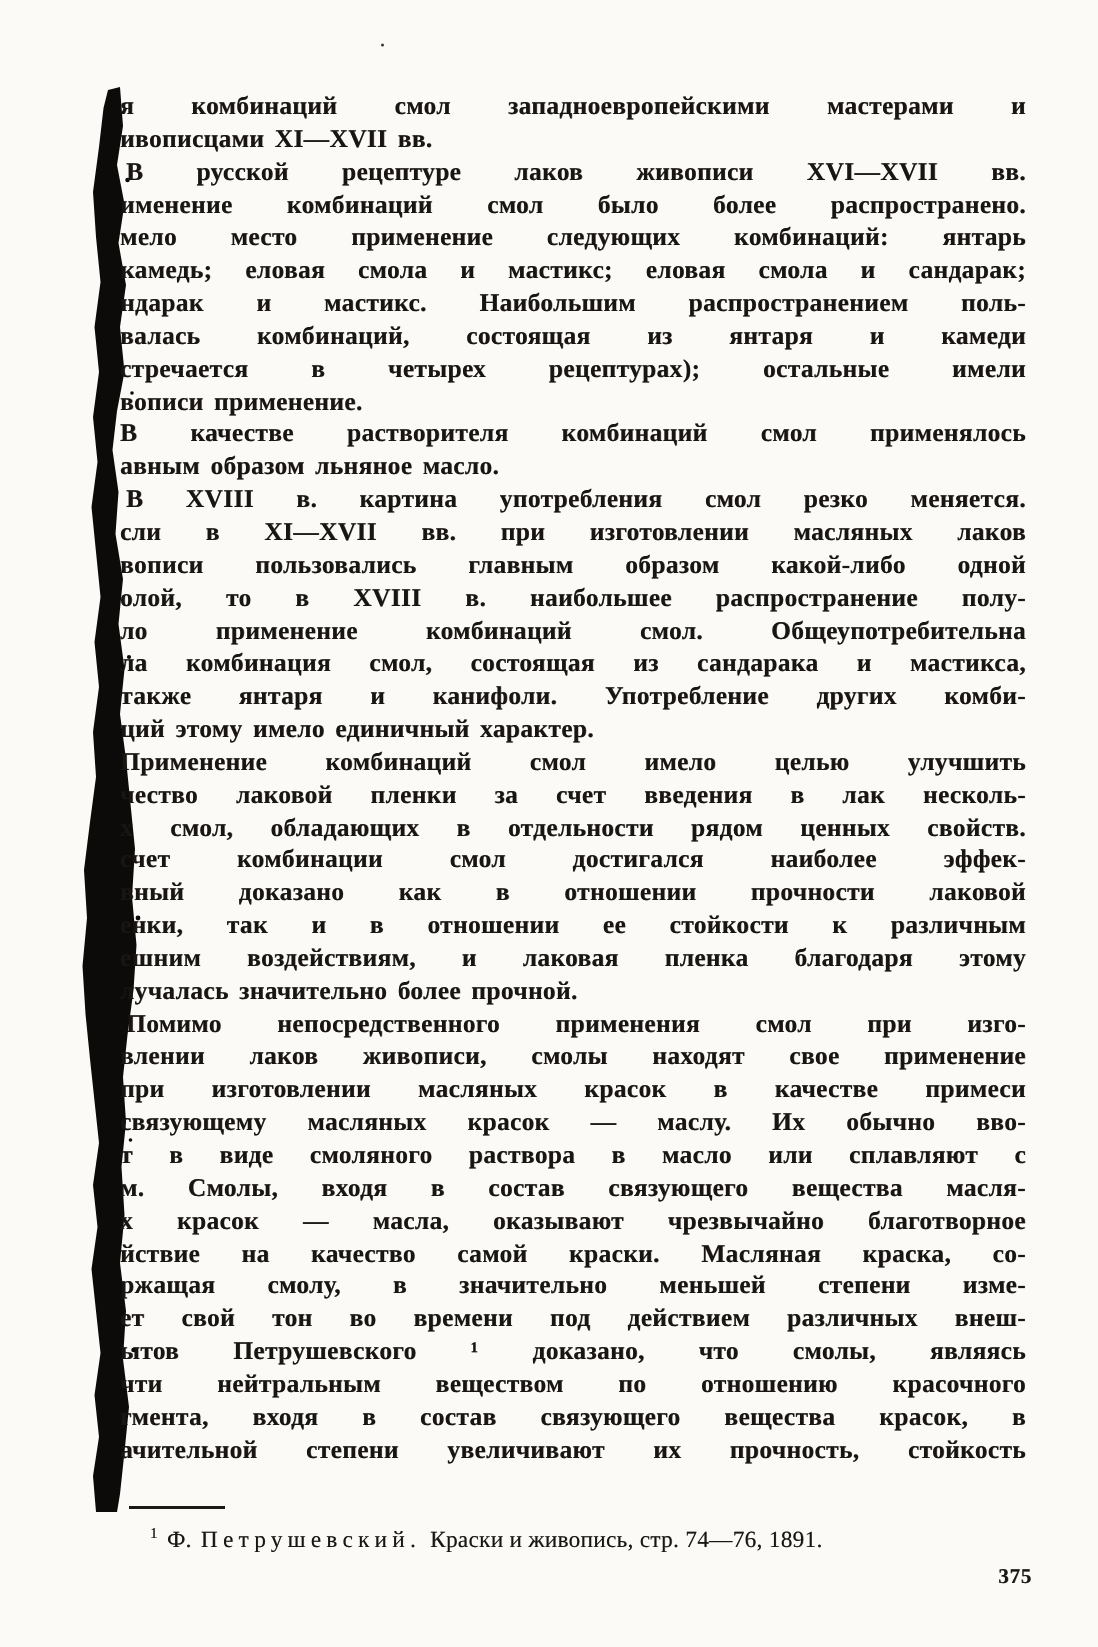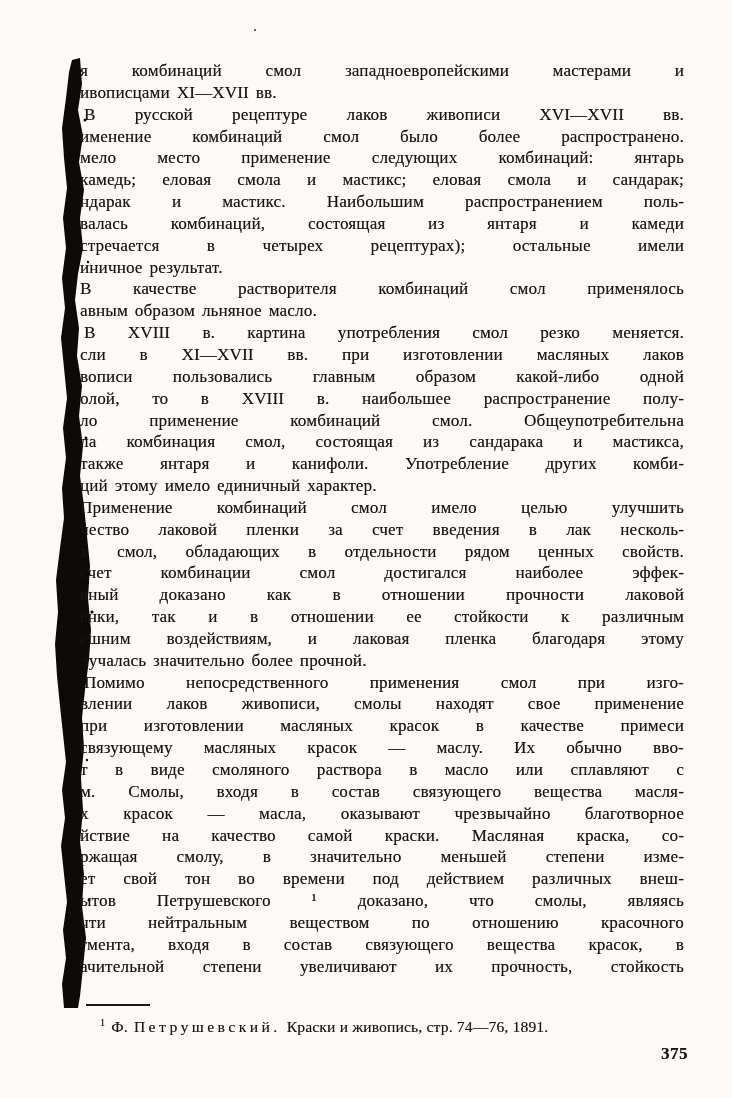--- a/index.html
+++ b/index.html
@@ -37,21 +37,21 @@
     max-height:21.85px;
     overflow:hidden;
     letter-spacing:0.2px;
     word-spacing:2.5px;
     text-align:justify;
     text-align-last:justify;
     text-justify:inter-word;
     white-space:nowrap;
     text-shadow:0.25px 0.25px 0 rgba(25,20,15,0.55);
   }
-  .line{white-space:normal;}
+  .line{white-space:normal;font-weight:bold;}
   .line.indent{padding-left:4px;}
   .line.para-end{text-align-last:left;}
   .footnote-rule{
     position:absolute;
     left:86px;top:1004px;
     width:64px;height:2px;
     background:#1c1914;
   }
   .footnote{
     position:absolute;
@@ -68,21 +68,21 @@
     vertical-align:super;
     margin-right:2px;
   }
   .footnote .spaced{
     letter-spacing:3.5px;
     margin:0 2px;
   }
   .page-number{
     position:absolute;
     right:44px;top:1044px;
-    font-size:17px;
+    font-size:14px;
     font-weight:bold;
     letter-spacing:0.5px;
     text-shadow:0.25px 0.25px 0 rgba(25,20,15,0.55);
     text-align:center;
   }
 </style>
 </head>
 <body>
 
 <div class="page">
@@ -112,21 +112,21 @@
   <div class="text-block">
       <div class="line">я комбинаций смол западноевропейскими мастерами и</div>
       <div class="line para-end">ивописцами XI—XVII вв.</div>
       <div class="line indent">В русской рецептуре лаков живописи XVI—XVII вв.</div>
       <div class="line">именение комбинаций смол было более распространено.</div>
       <div class="line">мело место применение следующих комбинаций: янтарь</div>
       <div class="line">камедь; еловая смола и мастикс; еловая смола и сандарак;</div>
       <div class="line">ндарак и мастикс. Наибольшим распространением поль-</div>
       <div class="line">валась комбинаций, состоящая из янтаря и камеди</div>
       <div class="line">стречается в четырех рецептурах); остальные имели</div>
-      <div class="line para-end">иничное результат.</div>
+      <div class="line para-end">вописи применение.</div>
       <div class="line">В качестве растворителя комбинаций смол применялось</div>
       <div class="line para-end">авным образом льняное масло.</div>
       <div class="line indent">В XVIII в. картина употребления смол резко меняется.</div>
       <div class="line">сли в XI—XVII вв. при изготовлении масляных лаков</div>
       <div class="line">вописи пользовались главным образом какой-либо одной</div>
       <div class="line">олой, то в XVIII в. наибольшее распространение полу-</div>
       <div class="line">ло применение комбинаций смол. Общеупотребительна</div>
       <div class="line">ла комбинация смол, состоящая из сандарака и мастикса,</div>
       <div class="line">также янтаря и канифоли. Употребление других комби-</div>
       <div class="line para-end">ций этому имело единичный характер.</div>

